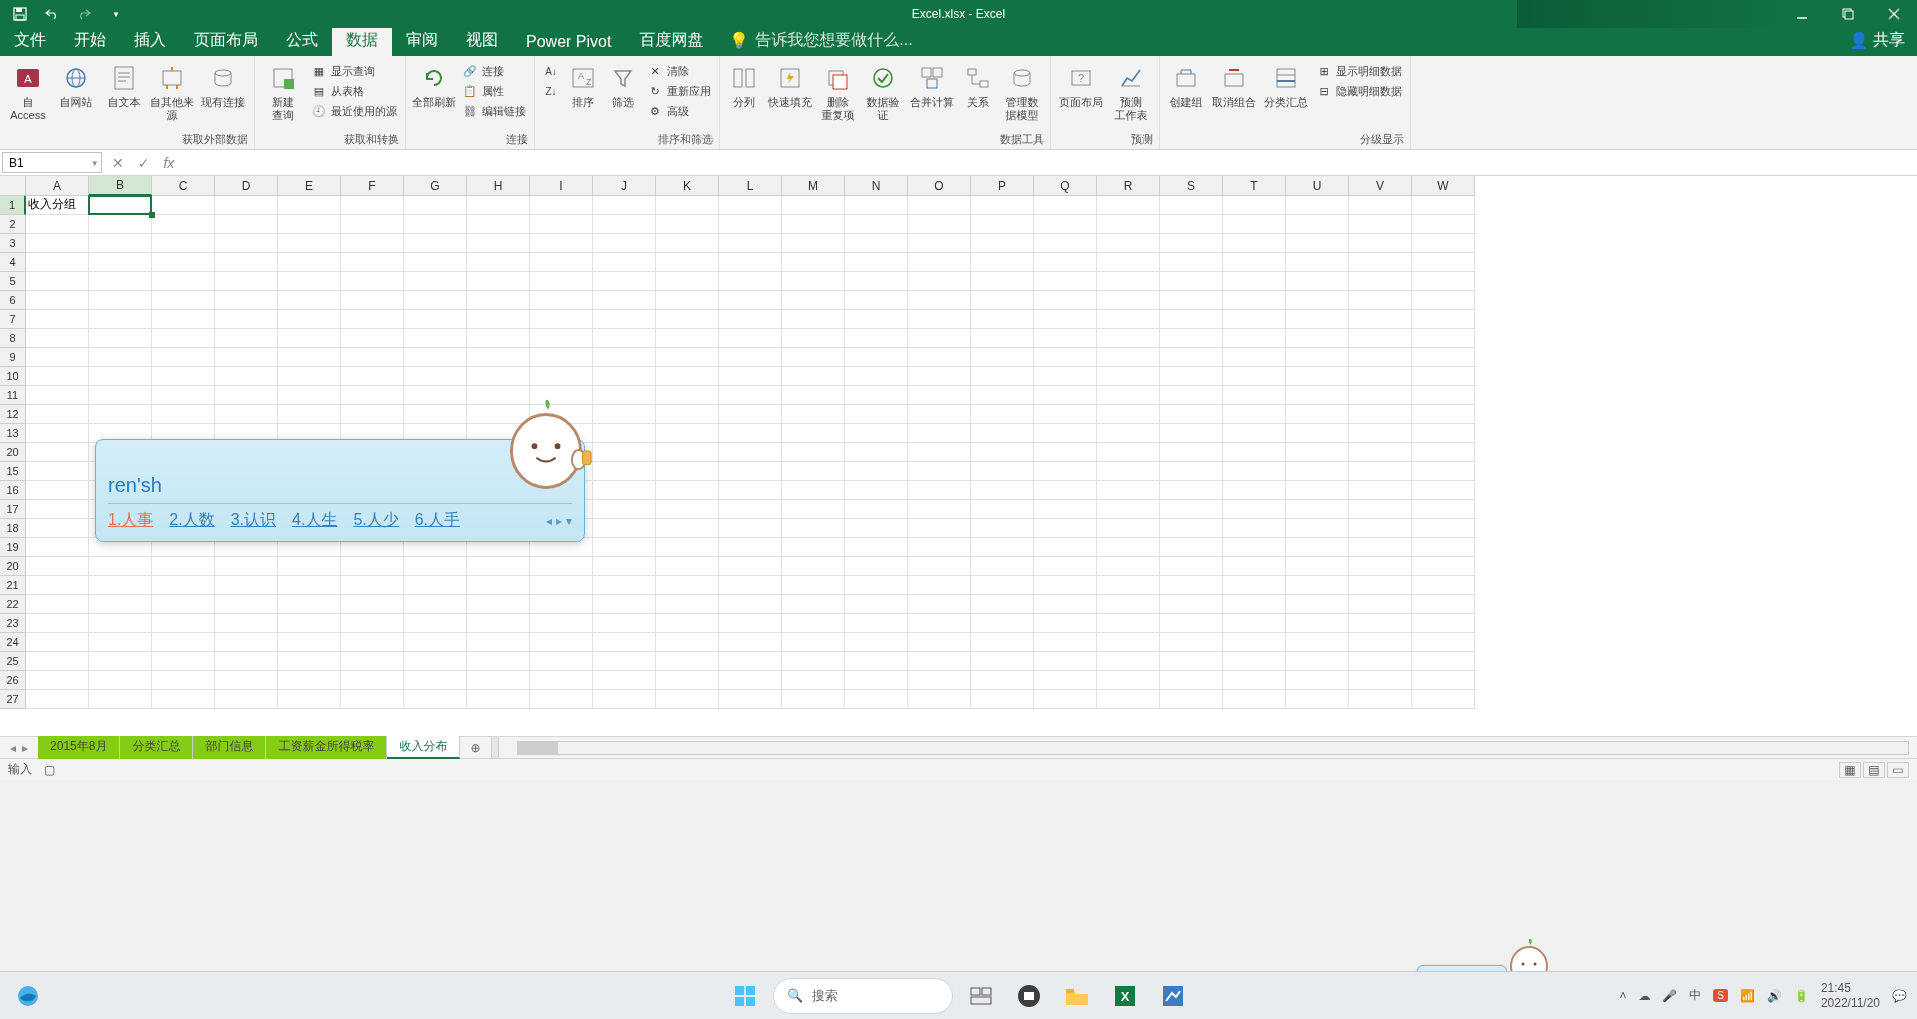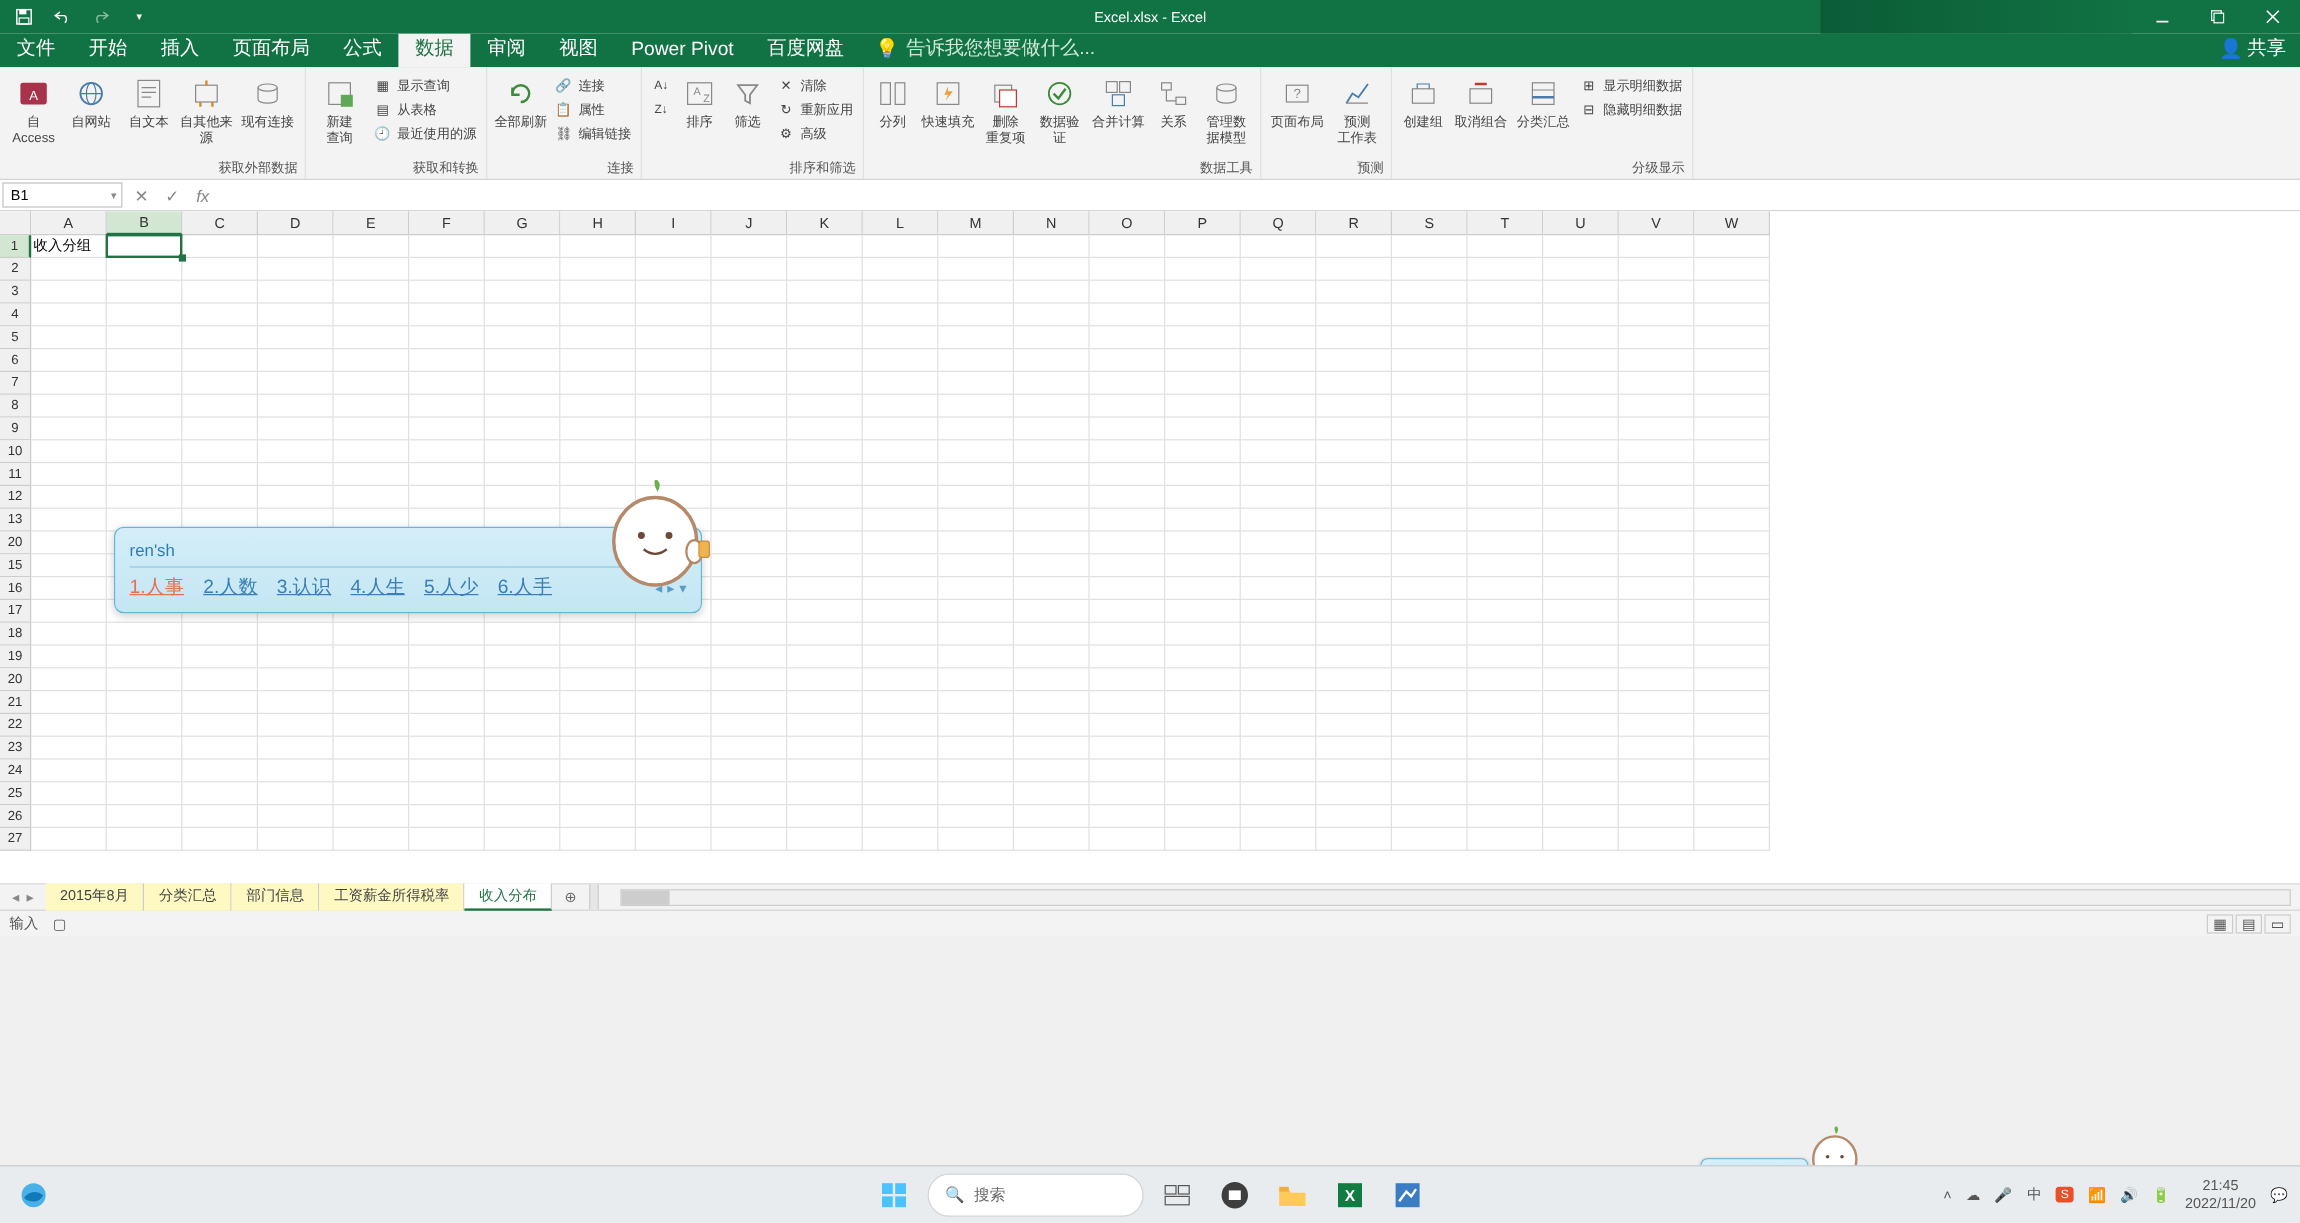--- a/index.html
+++ b/index.html
@@ -53,32 +53,32 @@
 .row-h { height: 19px; border-right: 1px solid #ccc; border-bottom: 1px solid #ccc; background: #f0f0f0; display: flex; align-items: center; justify-content: center; font-size: 11px; color: #333; }
 .row-h.selected { background: #d3e6d1; border-right: 2px solid #217346; }
 .cells { position: absolute; left: 26px; top: 20px; }
 .cell-row { display: flex; }
 .cell { width: 63px; height: 19px; border-right: 1px solid #e0e0e0; border-bottom: 1px solid #e0e0e0; font-size: 12px; padding: 0 2px; overflow: hidden; white-space: nowrap; }
 .active-cell { position: absolute; border: 2px solid #217346; pointer-events: none; }
 .fill-handle { position: absolute; width: 6px; height: 6px; background: #217346; }
 
 
 .ime-popup { position: absolute; left: 95px; top: 263px; width: 490px; background: linear-gradient(#d3eef8,#c3e6f3); border: 1px solid #63b7d6; border-radius: 8px; padding: 10px 12px; box-shadow: 0 2px 8px rgba(0,0,0,0.2); }
-.ime-input { font-size: 14px; color: #2a7bbd; padding-bottom: 6px; }
+.ime-input { font-size: 20px; color: #2a7bbd; padding-bottom: 6px; margin-top: 24px; }
 .ime-hr { border: none; border-top: 1px solid #8fc9e2; margin-bottom: 6px; }
 .ime-cands { display: flex; gap: 16px; font-size: 16px; align-items: center; }
 .ime-cand { color: #3a7fb5; text-decoration: underline; }
 .ime-cand.first { color: #e67051; }
 .ime-nav { margin-left: auto; color: #5a9cc8; font-size: 12px; display: flex; gap: 4px; }
 .ime-mascot { position: absolute; right: -10px; top: -44px; width: 96px; height: 110px; }
 
 
 .sheettab-bar { height: 22px; background: #f3f3f3; border-top: 1px solid #d4d4d4; display: flex; align-items: center; font-size: 12px; }
 .nav-arrows { padding: 0 10px; display: flex; gap: 6px; color: #888; }
-.sheet-tab { padding: 2px 12px; border-right: 1px solid #ccc; color: #444; cursor: pointer; background: #fef9c3; }
+.sheet-tab { padding: 2px 12px; border-right: 1px solid #ccc; color: #444; cursor: pointer; background: #84cc16; }
 .sheet-tab.active { background: #fff; color: #217346; border-bottom: 2px solid #217346; }
 .add-sheet { padding: 0 10px; color: #666; cursor: pointer; }
 .hscroll { flex: 1; margin: 0 8px 0 18px; height: 14px; border: 1px solid #ccc; position: relative; background: #f0f0f0; }
 .hscroll-thumb { position: absolute; left: 0; top: 0; bottom: 0; width: 40px; background: #cdcdcd; }
 .sheet-split { width: 8px; align-self: stretch; border-left: 1px solid #ccc; border-right: 1px solid #ccc; background: #e6e6e6; }
 
 
 .statusbar { height: 22px; background: #f3f3f3; border-top: 1px solid #d4d4d4; display: flex; align-items: center; font-size: 12px; color: #555; padding: 0 8px; gap: 12px; }
 .status-right { margin-left: auto; display: flex; align-items: center; gap: 10px; }
 .view-btns { display: flex; gap: 2px; }
@@ -87,21 +87,21 @@
 
 .ime-float { position: absolute; right: 410px; bottom: 32px; width: 90px; height: 22px; background: linear-gradient(#d7f0fa,#b8e3f5); border: 1px solid #7ab8d4; border-radius: 6px; display: flex; align-items: center; justify-content: center; gap: 6px; color: #3b8bc0; font-size: 11px; box-shadow: 0 1px 3px rgba(0,0,0,0.25); }
 .ime-float-mascot { position: absolute; right: -48px; top: -28px; width: 50px; height: 50px; }
 
 
 .taskbar { position: absolute; bottom: 0; left: 0; right: 0; height: 48px; background: #e8ecef; border-top: 1px solid #c8ccd0; display: flex; align-items: center; }
 .taskbar-center { position: absolute; left: 50%; transform: translateX(-50%); display: flex; align-items: center; gap: 8px; }
 .tb-btn { width: 40px; height: 40px; display: flex; align-items: center; justify-content: center; border-radius: 4px; cursor: pointer; }
 .search-pill { width: 180px; height: 36px; background: #fff; border: 1px solid #d0d4d8; border-radius: 18px; display: flex; align-items: center; gap: 8px; padding: 0 14px; color: #666; font-size: 13px; }
 .tray { margin-left: auto; display: flex; align-items: center; gap: 12px; padding-right: 10px; color: #555; font-size: 12px; }
-.clock { text-align: center; line-height: 1.2; }
+.clock { text-align: left; line-height: 1.2; }
 
 svg { display: block; }
 </style>
 </head>
 <body>
 
 <div class="titlebar">
   <div class="decoration"></div>
   <div class="qat">
     <span class="qat-btn">

